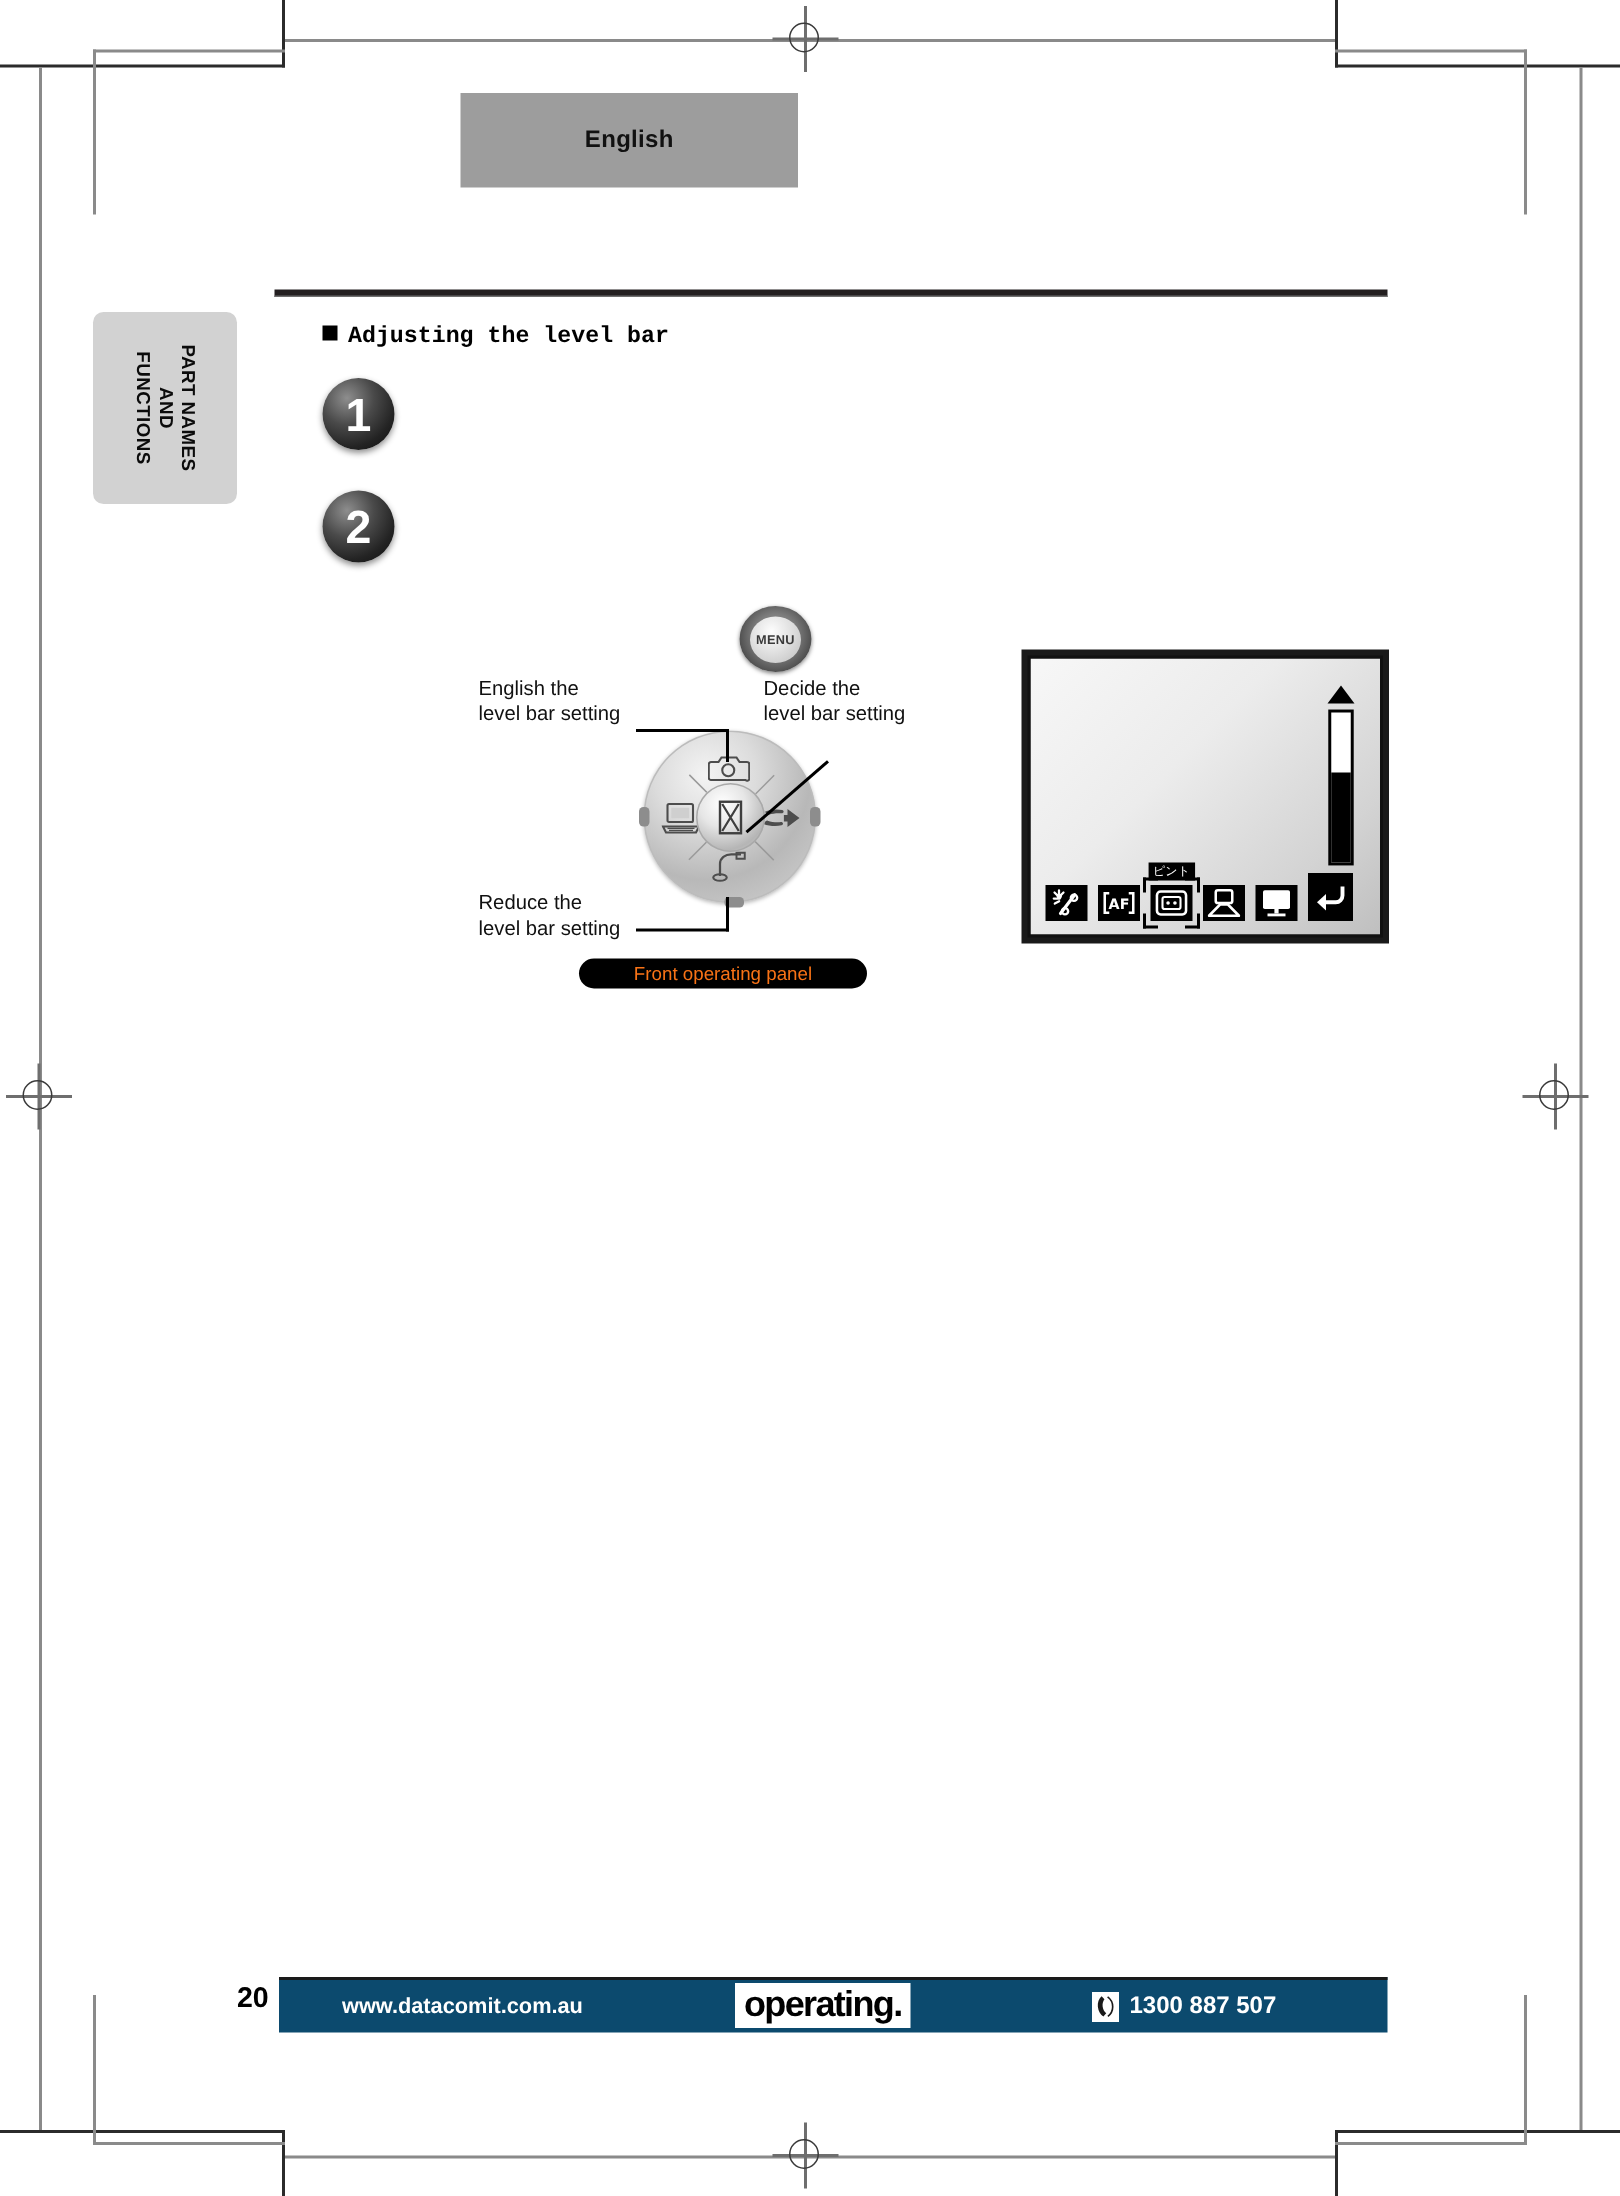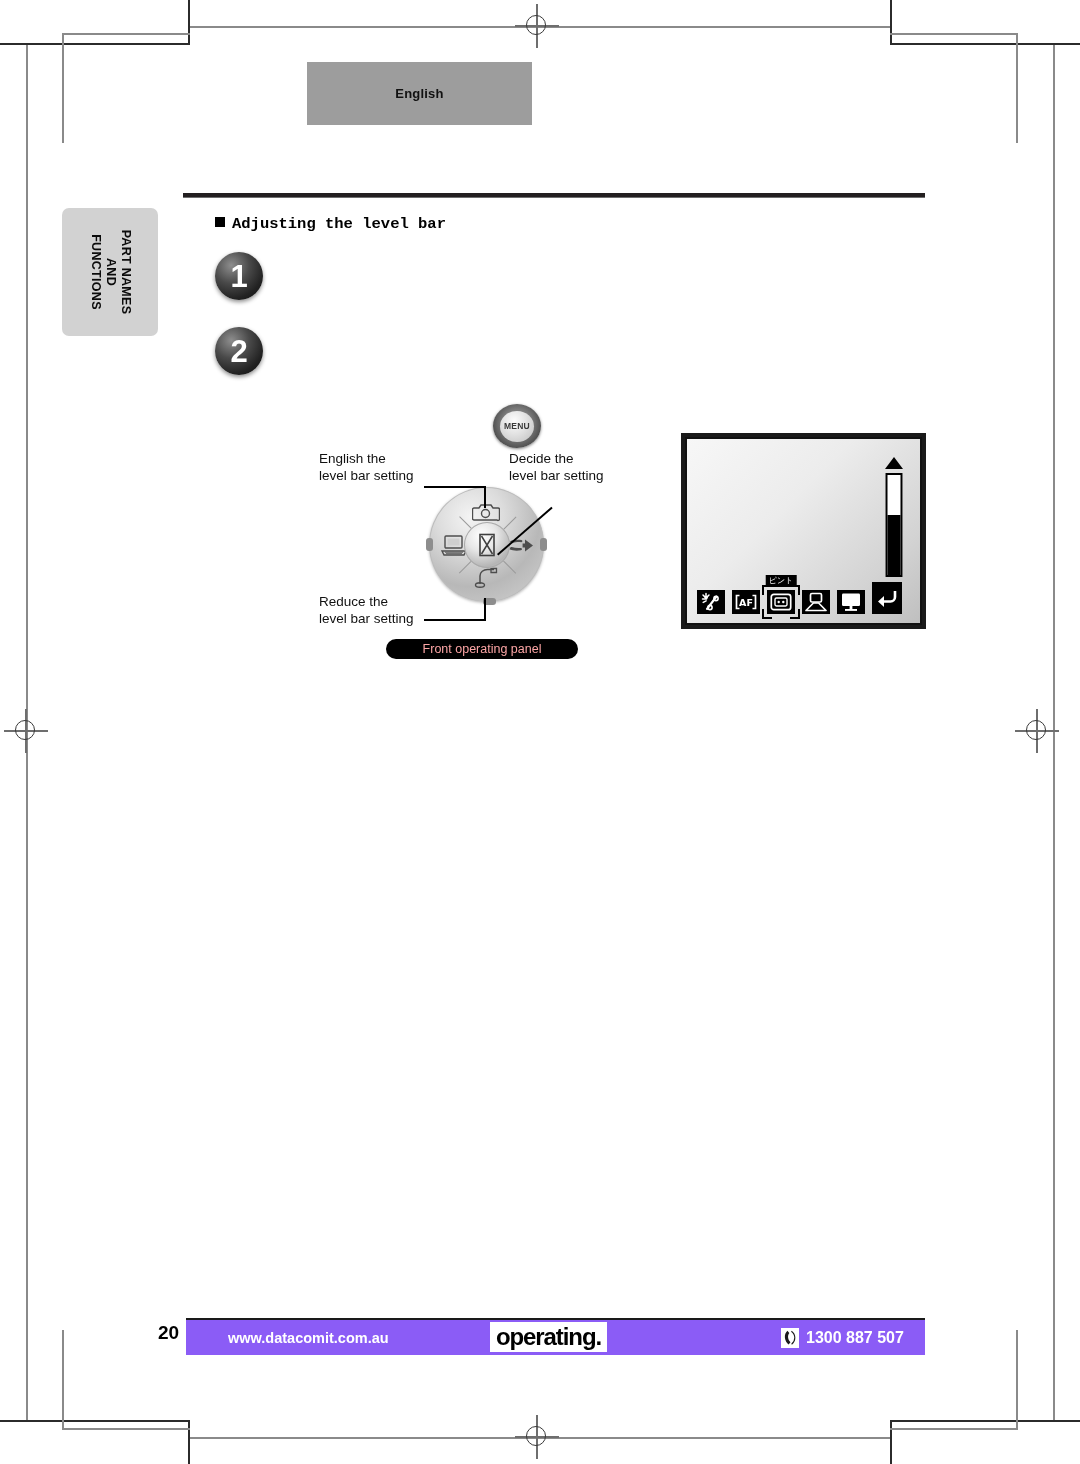--- a/index.html
+++ b/index.html
@@ -13,21 +13,21 @@
   .regmark .circ{position:absolute;left:11px;top:11px;width:20px;height:20px;
       border:1.5px solid #3a3a3a;border-radius:50%;box-sizing:border-box;}
   .regmark .vline{position:absolute;left:21px;top:0;width:1.5px;height:44px;background:#6e6e6e;}
   .regmark .hline{position:absolute;top:21px;left:0;height:1.5px;width:44px;background:#6e6e6e;}
   .reg-long-h{position:absolute;height:1.5px;background:#8a8a8a;}
   .reg-long-v{position:absolute;width:1.5px;background:#8a8a8a;}
 
   
   #lang-banner{position:absolute;left:307px;top:62px;width:225px;height:63px;
       background:#9d9d9d;display:flex;align-items:center;justify-content:center;}
-  #lang-banner span{font-size:13px;font-weight:bold;letter-spacing:.2px;color:#111;}
+  #lang-banner span{font-size:16px;font-weight:bold;letter-spacing:.2px;color:#111;}
 
   #hrule{position:absolute;left:183px;top:193px;width:742px;height:4px;
       background:#231f20;border-bottom:1px solid #6f6f6f;}
 
   
   #section-tab{position:absolute;left:62px;top:208px;width:96px;height:128px;
       background:#d2d2d2;border-radius:7px;}
   #section-tab .vtext{position:absolute;left:50%;top:50%;
       transform:translate(-50%,-50%) rotate(90deg);
       white-space:nowrap;text-align:center;font-size:12.5px;font-weight:bold;
@@ -79,21 +79,21 @@
   
   .callout{position:absolute;font-size:13.5px;line-height:17px;color:#111;white-space:nowrap;}
   #co-inc{left:319px;top:450px;}
   #co-dec{left:509px;top:450px;}
   #co-red{left:319px;top:593px;}
   .lead{position:absolute;background:#000;}
   .leaddiag{position:absolute;background:#000;transform-origin:0 0;}
 
   #panel-label{position:absolute;left:386px;top:639px;width:192px;height:20px;
       background:#000;border-radius:10px;display:flex;align-items:center;justify-content:center;}
-  #panel-label span{color:#fca5a5;font-size:12.5px;}
+  #panel-label span{color:#f97316;font-size:12.5px;}
 
   
   #screen-outer{position:absolute;left:681px;top:433px;width:245px;height:196px;
       background:#1a1a1a;padding:4px;box-sizing:border-box;}
   #screen-inner{width:100%;height:100%;box-sizing:border-box;border:2px solid #111;
       background:linear-gradient(135deg,#f7f7f7 0%,#ececec 40%,#d3d3d3 78%,#bfbfbf 100%);
       position:relative;}
 
   #levelbar-group{position:absolute;right:14px;top:18px;width:24px;height:145px;}
   #lb-up{position:absolute;left:50%;top:0;transform:translateX(-50%);
@@ -113,27 +113,27 @@
       background:#000;color:#fff;font-size:8px;padding:1px 3px;white-space:nowrap;
       font-family:"DejaVu Sans",sans-serif;line-height:10px;}
   .bracket{position:absolute;width:8px;height:8px;border:2px solid #000;}
   .bk-tl{left:-5px;top:-5px;border-right:none;border-bottom:none;}
   .bk-tr{right:-5px;top:-5px;border-left:none;border-bottom:none;}
   .bk-bl{left:-5px;bottom:-5px;border-right:none;border-top:none;}
   .bk-br{right:-5px;bottom:-5px;border-left:none;border-top:none;}
 
   
   #pagenum{position:absolute;left:158px;top:1322px;font-size:19px;font-weight:bold;color:#000;}
-  #footbar{position:absolute;left:186px;top:1318px;width:739px;height:35px;background:#8b5cf6;
+  #footbar{position:absolute;left:186px;top:1318px;width:739px;height:35px;background:#0c4a6e;
       border-top:2px solid #1a1a1a;display:flex;align-items:center;}
   #foot-url{position:absolute;left:42px;color:#fff;font-size:14.5px;font-weight:bold;}
   #foot-logo{position:absolute;left:304px;top:2px;height:30px;background:#fff;
       display:flex;align-items:center;padding:0 6px;}
   #foot-logo span{font-size:24px;font-weight:bold;letter-spacing:-1.1px;color:#000;}
-  #foot-phone{position:absolute;left:595px;display:flex;align-items:center;gap:7px;}
+  #foot-phone{position:absolute;left:542px;display:flex;align-items:center;gap:7px;}
   #foot-phone .pbox{width:18px;height:20px;background:#fff;display:flex;
       align-items:center;justify-content:center;}
   #foot-phone .pnum{color:#fff;font-size:16px;font-weight:bold;}
 </style>
 </head>
 <body>
 
 <div>
   <div class="crop" style="left:0;top:43px;width:190px;height:2px;"></div>
   <div class="crop" style="left:188px;top:0;width:2px;height:45px;"></div>

